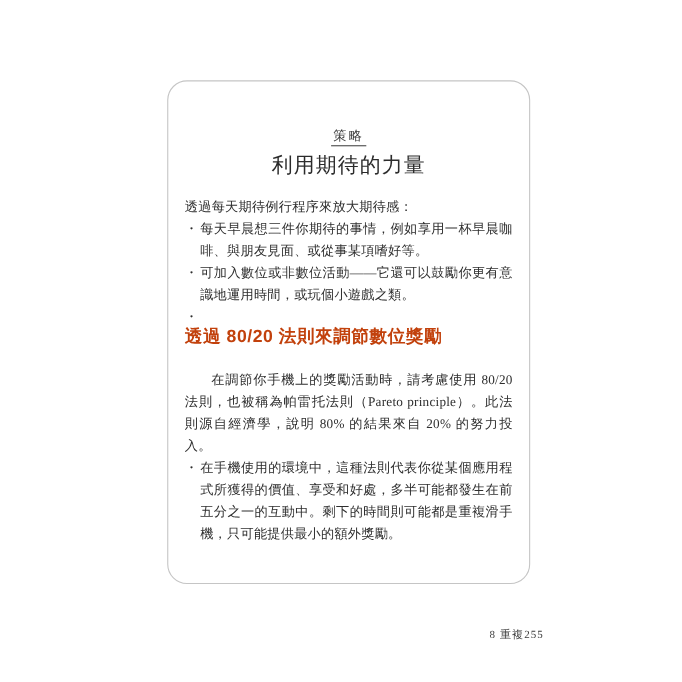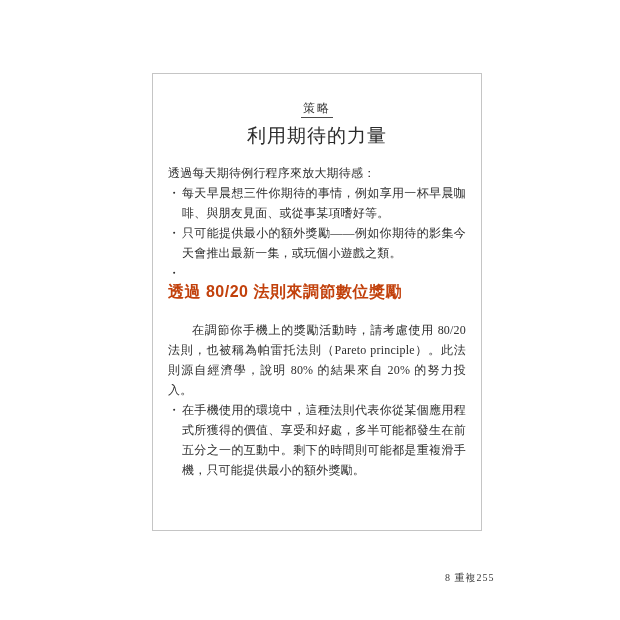--- a/index.html
+++ b/index.html
@@ -19,22 +19,22 @@
     overflow: hidden;
   }
   .card {
     position: absolute;
     left: 152px;
     top: 73px;
     width: 330px;
     height: 458px;
     box-sizing: border-box;
     border: 1px solid #c5c5c5;
-    border-radius: 0;
-    padding: 24px 15px 0 15px;
+    border-radius: 18px;
+    padding: 40px 15px 0 15px;
     overflow: hidden;
     background: #ffffff;
   }
   .kicker-row {
     text-align: center;
   }
   .kicker {
     display: inline-block;
     font-size: 12px;
     line-height: 14px;
@@ -116,21 +116,21 @@
 
     <p class="body-text intro">透過每天期待例行程序來放大期待感：</p>
 
     <ul class="bullets body-text">
       <li>
         <span class="bullet">・</span>
         <span>每天早晨想三件你期待的事情，例如享用一杯早晨咖啡、與朋友見面、或從事某項嗜好等。</span>
       </li>
       <li>
         <span class="bullet">・</span>
-        <span>只可能提供最小的額外獎勵——例如你期待的影集今天會推出最新一集，或玩個小遊戲之類。</span>
+        <span>可加入數位或非數位活動——它還可以鼓勵你更有意識地運用時間，或玩個小遊戲之類。</span>
       </li>
       <li>
         <span class="bullet">・</span>
       </li>
     </ul>
 
     <h2 class="section-title">透過 80/20 法則來調節數位獎勵</h2>
 
     <p class="body-text section-intro">在調節你手機上的獎勵活動時，請考慮使用 80/20 法則，也被稱為帕雷托法則（Pareto principle）。此法則源自經濟學，說明 80% 的結果來自 20% 的努力投入。</p>
 

